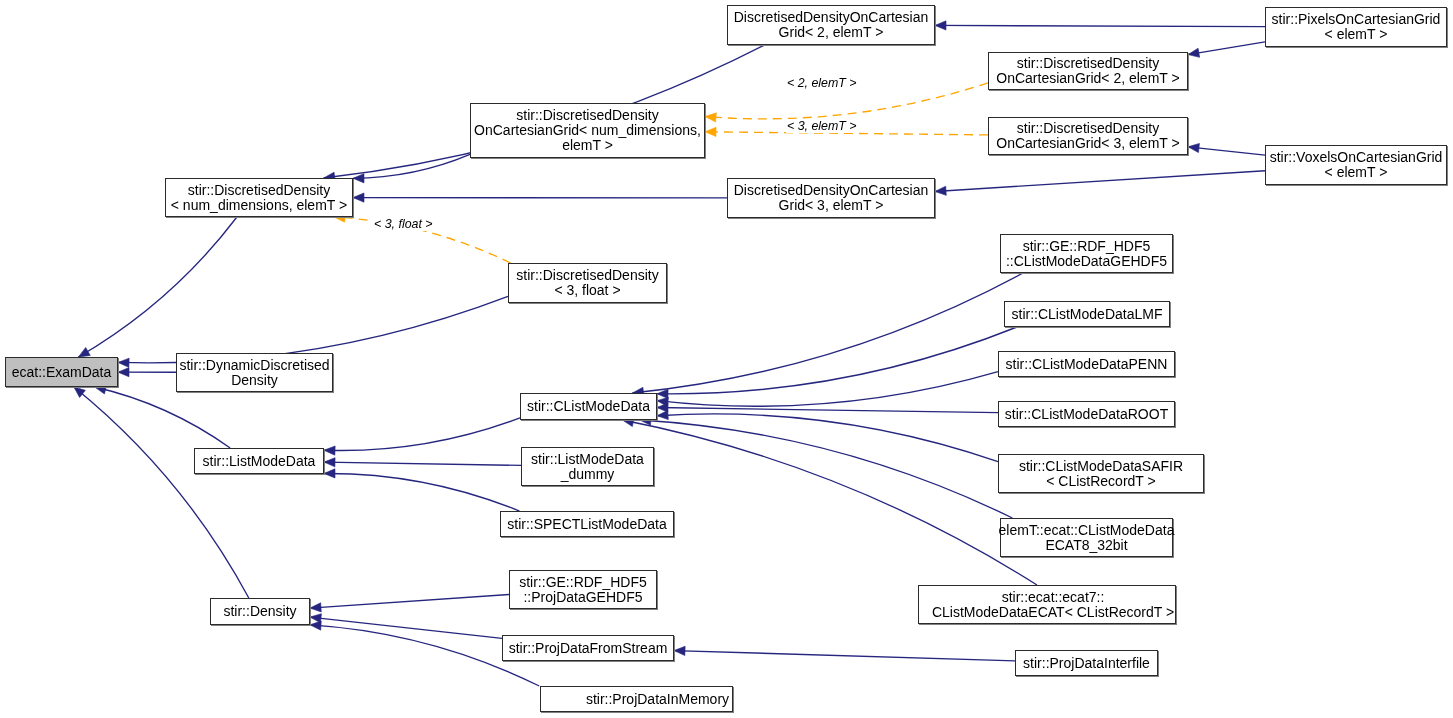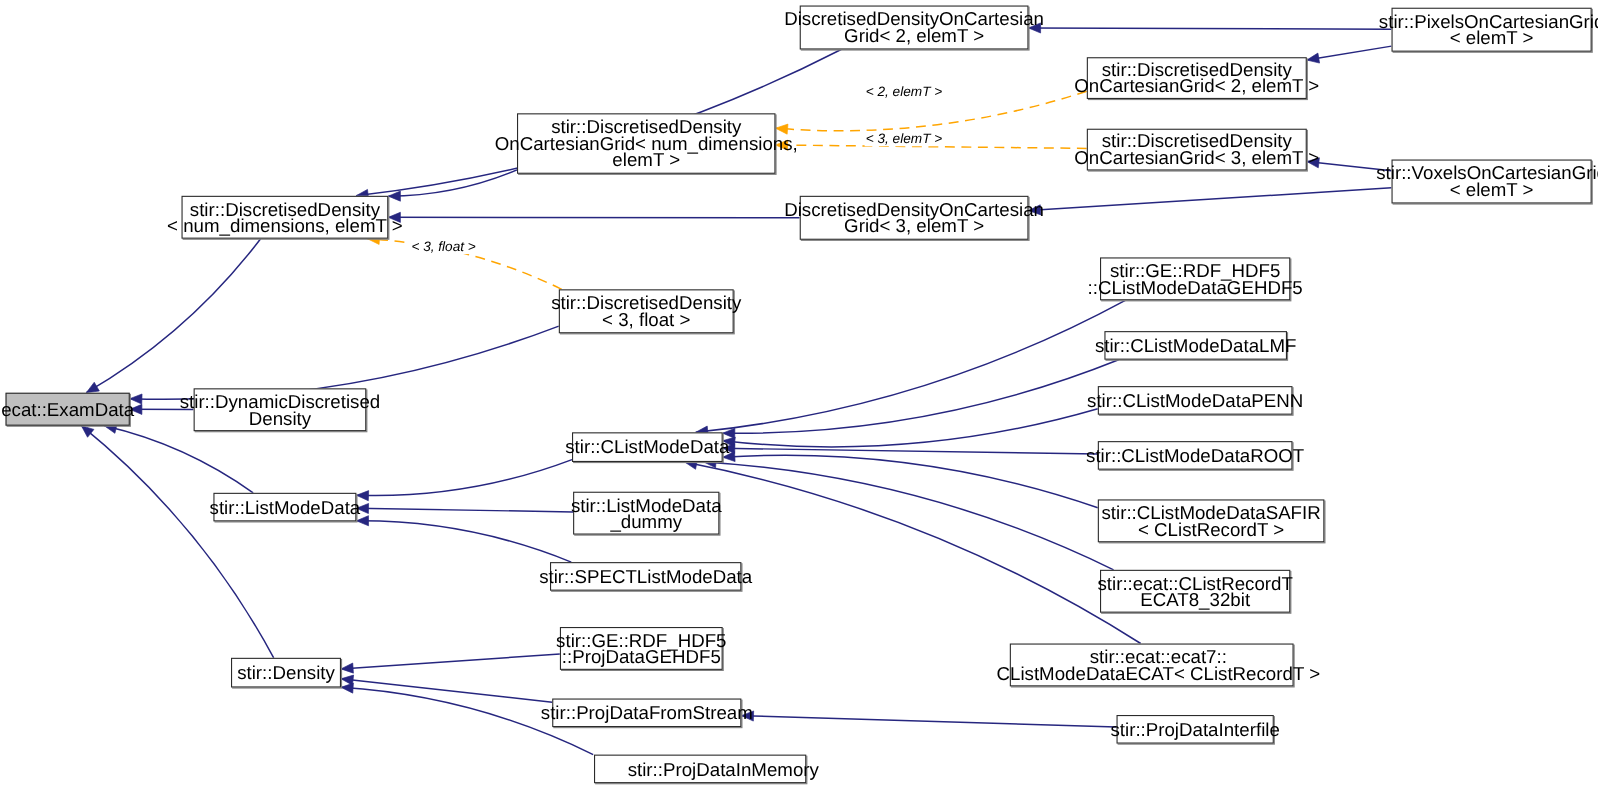--- a/index.html
+++ b/index.html
@@ -23,21 +23,21 @@
     width: 1453px;
     height: 718px;
     pointer-events: none;
   }
   .node {
     position: absolute;
     box-sizing: border-box;
     border: 1px solid #2b2b2b;
     background: #ffffff;
     color: #000000;
-    font-size: 17px;
+    font-size: 14px;
     line-height: 15px;
     text-align: center;
     display: flex;
     align-items: center;
     justify-content: center;
     white-space: pre;
     box-shadow: 1px 1px 0 0 #808080;
     z-index: 3;
   }
   .node.highlight {
@@ -204,21 +204,21 @@
     <div class="node" style="left: 521px; top: 447px; width: 133px; height: 39px;">stir::ListModeData
 _dummy</div>
     <div class="node" style="left: 500px; top: 511px; width: 174px; height: 26px;">stir::SPECTListModeData</div>
     <div class="node" style="left: 1000px; top: 234px; width: 173px; height: 39px;">stir::GE::RDF_HDF5
 ::CListModeDataGEHDF5</div>
     <div class="node" style="left: 1004px; top: 301px; width: 166px; height: 26px; text-align: center;">stir::CListModeDataLMF</div>
     <div class="node" style="left: 998px; top: 351px; width: 177px; height: 26px;">stir::CListModeDataPENN</div>
     <div class="node" style="left: 998px; top: 401px; width: 177px; height: 26px;">stir::CListModeDataROOT</div>
     <div class="node" style="left: 998px; top: 454px; width: 206px; height: 39px;">stir::CListModeDataSAFIR
 &lt; CListRecordT &gt;</div>
-    <div class="node" style="left: 1000px; top: 518px; width: 173px; height: 39px;">stir::ecat::CListRecordT
+    <div class="node" style="left: 1000px; top: 518px; width: 173px; height: 39px;">elemT::ecat::CListModeData
 ECAT8_32bit</div>
     <div class="node" style="left: 918px; top: 585px; width: 258px; height: 39px; padding-left: 12px;">stir::ecat::ecat7::
 CListModeDataECAT&lt; CListRecordT &gt;</div>
     <div class="node" style="left: 210px; top: 598px; width: 100px; height: 27px;">stir::Density</div>
     <div class="node" style="left: 509px; top: 570px; width: 148px; height: 39px;">stir::GE::RDF_HDF5
 ::ProjDataGEHDF5</div>
     <div class="node" style="left: 502px; top: 635px; width: 172px; height: 26px;">stir::ProjDataFromStream</div>
     <div class="node" style="left: 540px; top: 686px; width: 193px; height: 26px; padding-left: 42px;">stir::ProjDataInMemory</div>
     <div class="node" style="left: 1015px; top: 650px; width: 143px; height: 26px;">stir::ProjDataInterfile</div>
     <div class="edge-label" style="left: 373px; top: 217px;">&lt; 3, float &gt;</div>

